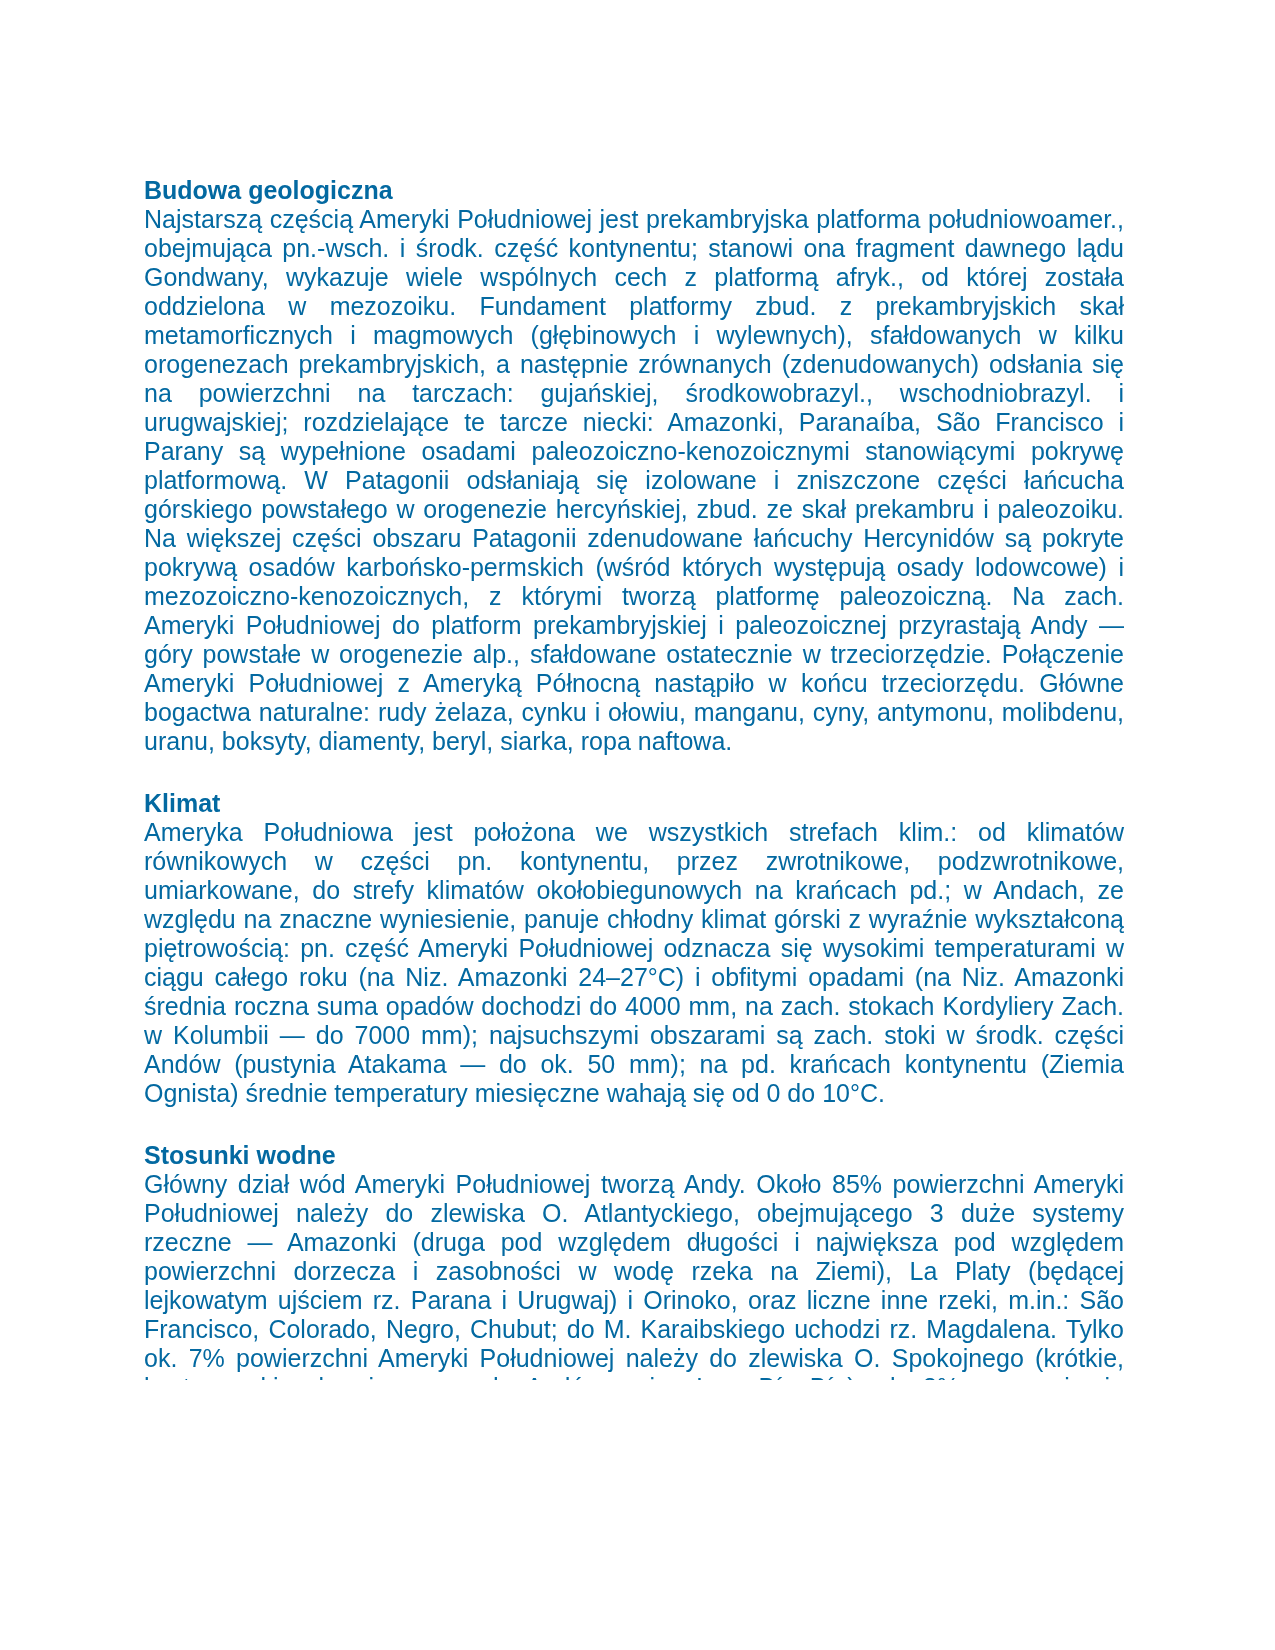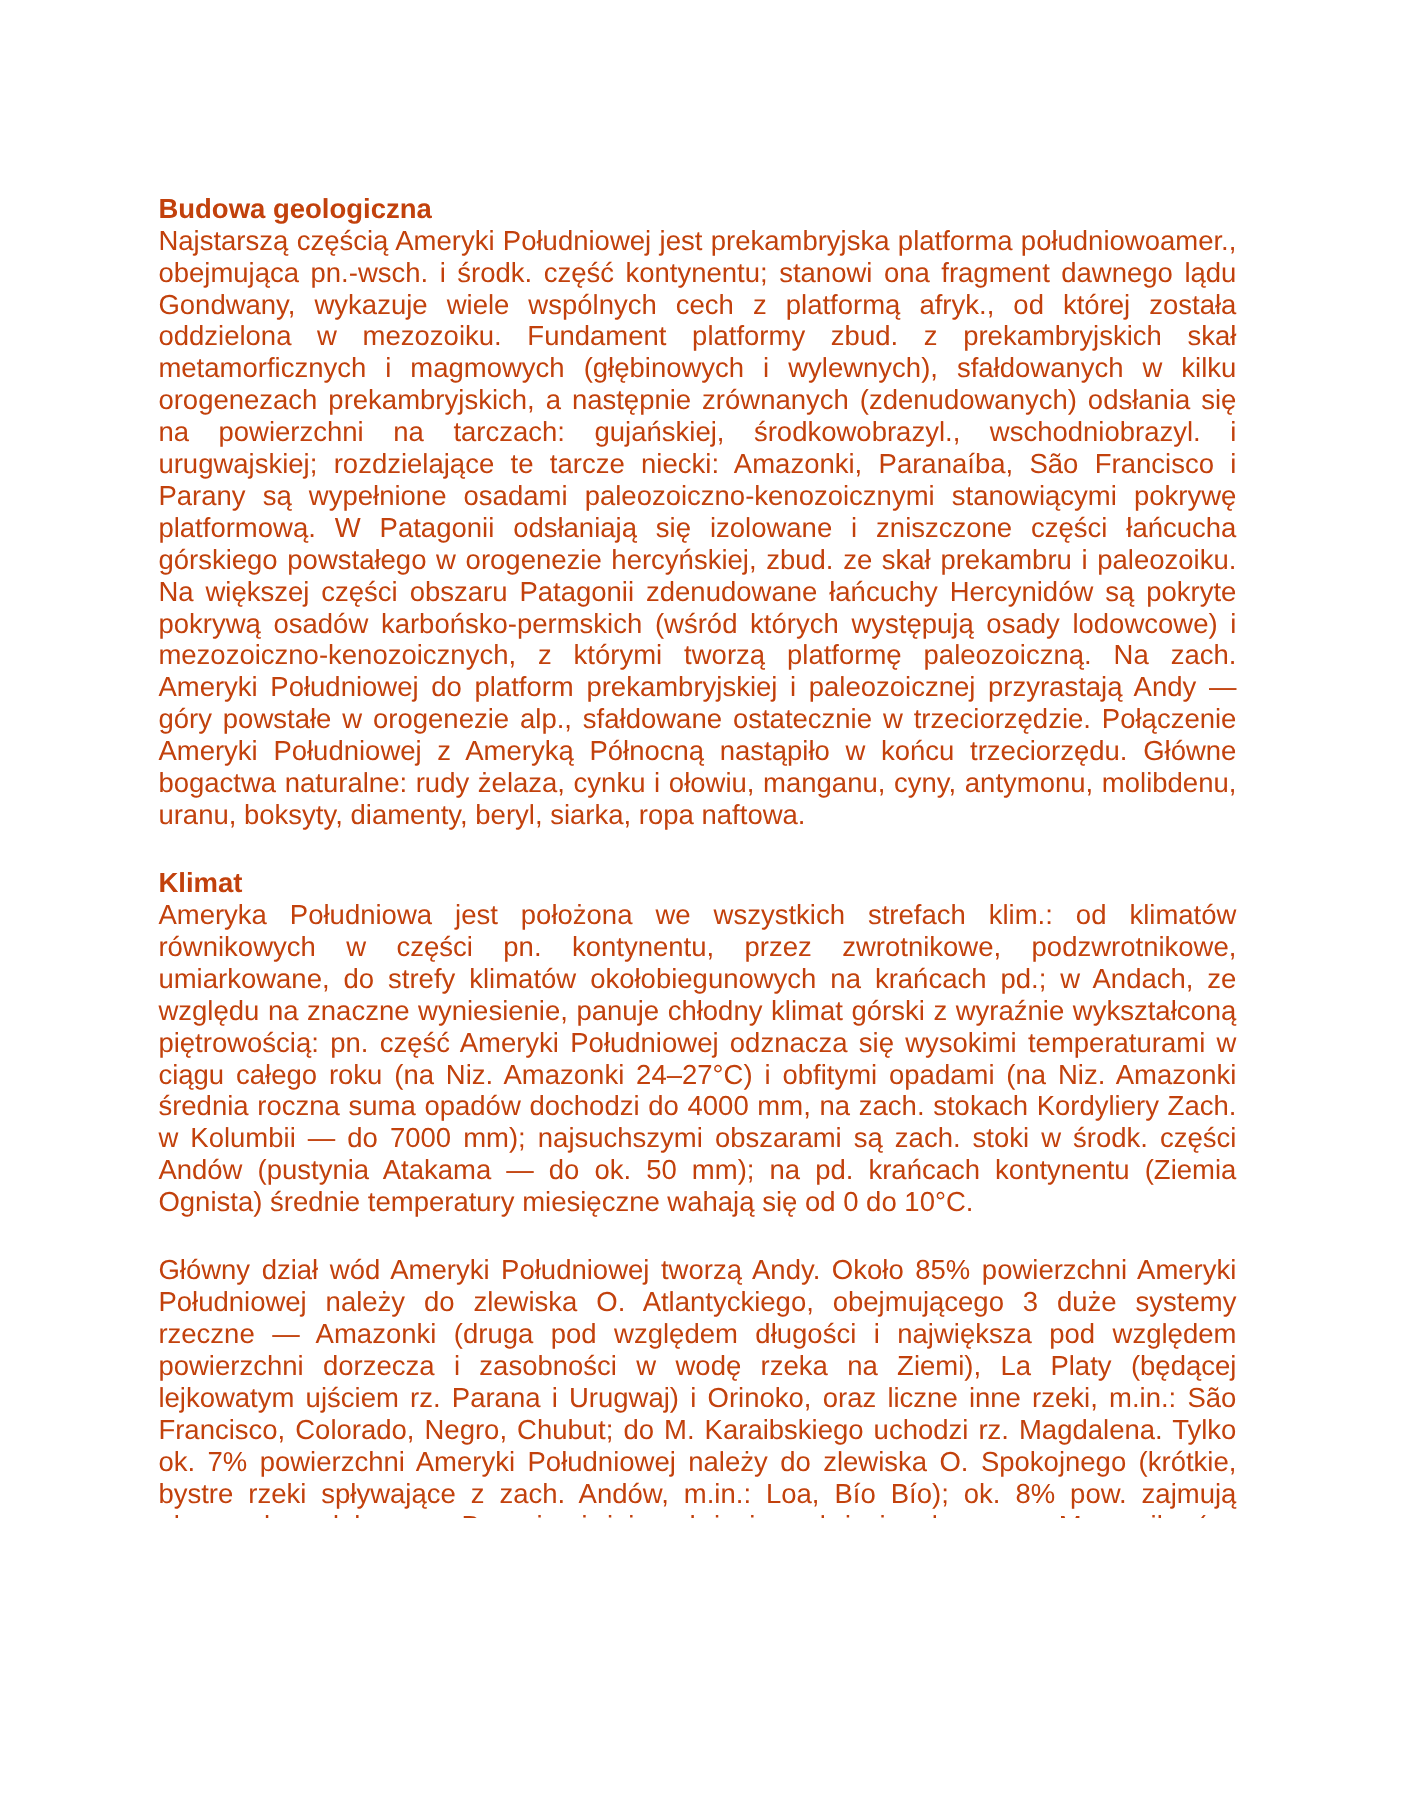--- a/index.html
+++ b/index.html
@@ -7,21 +7,21 @@
     padding: 0;
     background: #ffffff;
   }
   .page {
     position: relative;
     width: 1275px;
     height: 1380px;
     background: #ffffff;
     overflow: hidden;
     font-family: "Liberation Sans", "DejaVu Sans", sans-serif;
-    color: #c2410c;
+    color: #0369a1;
   }
   .content {
     position: absolute;
     left: 144px;
     top: 176px;
     width: 980px;
     font-size: 25px;
     line-height: 29px;
   }
   .doc-section {
@@ -62,17 +62,18 @@
       <h2 class="doc-heading">Budowa geologiczna</h2>
       <p class="doc-paragraph">Najstarszą częścią Ameryki Południowej jest prekambryjska platforma południowoamer., obejmująca pn.-wsch. i środk. część kontynentu; stanowi ona fragment dawnego lądu Gondwany, wykazuje wiele wspólnych cech z platformą afryk., od której została oddzielona w mezozoiku. Fundament platformy zbud. z prekambryjskich skał metamorficznych i magmowych (głębinowych i wylewnych), sfałdowanych w kilku orogenezach prekambryjskich, a następnie zrównanych (zdenudowanych) odsłania się na powierzchni na tarczach: gujańskiej, środkowobrazyl., wschodniobrazyl. i urugwajskiej; rozdzielające te tarcze niecki: Amazonki, Paranaíba, São Francisco i Parany są wypełnione osadami paleozoiczno-kenozoicznymi stanowiącymi pokrywę platformową. W Patagonii odsłaniają się izolowane i zniszczone części łańcucha górskiego powstałego w orogenezie hercyńskiej, zbud. ze skał prekambru i paleozoiku. Na większej części obszaru Patagonii zdenudowane łańcuchy Hercynidów są pokryte pokrywą osadów karbońsko-permskich (wśród których występują osady lodowcowe) i mezozoiczno-kenozoicznych, z którymi tworzą platformę paleozoiczną. Na zach. Ameryki Południowej do platform prekambryjskiej i paleozoicznej przyrastają Andy — góry powstałe w orogenezie alp., sfałdowane ostatecznie w trzeciorzędzie. Połączenie Ameryki Południowej z Ameryką Północną nastąpiło w końcu trzeciorzędu. Główne bogactwa naturalne: rudy żelaza, cynku i ołowiu, manganu, cyny, antymonu, molibdenu, uranu, boksyty, diamenty, beryl, siarka, ropa naftowa.</p>
     </section>
 
     <section class="doc-section">
       <h2 class="doc-heading">Klimat</h2>
       <p class="doc-paragraph">Ameryka Południowa jest położona we wszystkich strefach klim.: od klimatów równikowych w części pn. kontynentu, przez zwrotnikowe, podzwrotnikowe, umiarkowane, do strefy klimatów okołobiegunowych na krańcach pd.; w Andach, ze względu na znaczne wyniesienie, panuje chłodny klimat górski z wyraźnie wykształconą piętrowością: pn. część Ameryki Południowej odznacza się wysokimi temperaturami w ciągu całego roku (na Niz. Amazonki 24–27°C) i obfitymi opadami (na Niz. Amazonki średnia roczna suma opadów dochodzi do 4000 mm, na zach. stokach Kordyliery Zach. w Kolumbii — do 7000 mm); najsuchszymi obszarami są zach. stoki w środk. części Andów (pustynia Atakama — do ok. 50 mm); na pd. krańcach kontynentu (Ziemia Ognista) średnie temperatury miesięczne wahają się od 0 do 10°C.</p>
     </section>
 
     <section class="doc-section">
+      <h2 class="doc-heading">Stosunki wodne</h2>
       <p class="doc-paragraph cut">Główny dział wód Ameryki Południowej tworzą Andy. Około 85% powierzchni Ameryki Południowej należy do zlewiska O. Atlantyckiego, obejmującego 3 duże systemy rzeczne — Amazonki (druga pod względem długości i największa pod względem powierzchni dorzecza i zasobności w wodę rzeka na Ziemi), La Platy (będącej lejkowatym ujściem rz. Parana i Urugwaj) i Orinoko, oraz liczne inne rzeki, m.in.: São Francisco, Colorado, Negro, Chubut; do M. Karaibskiego uchodzi rz. Magdalena. Tylko ok. 7% powierzchni Ameryki Południowej należy do zlewiska O. Spokojnego (krótkie, bystre rzeki spływające z zach. Andów, m.in.: Loa, Bío Bío); ok. 8% pow. zajmują obszary bezodpływowe. Do najważniejszych jezior należą jez. lagunowe Maracaibo (na pn.), Patos i Mirim (na wsch.), jeziora pochodzenia tektonicznego: Titicaca i Poopó</p>
     </section>
 
   </div>
 </div>
 
 </body></html>

